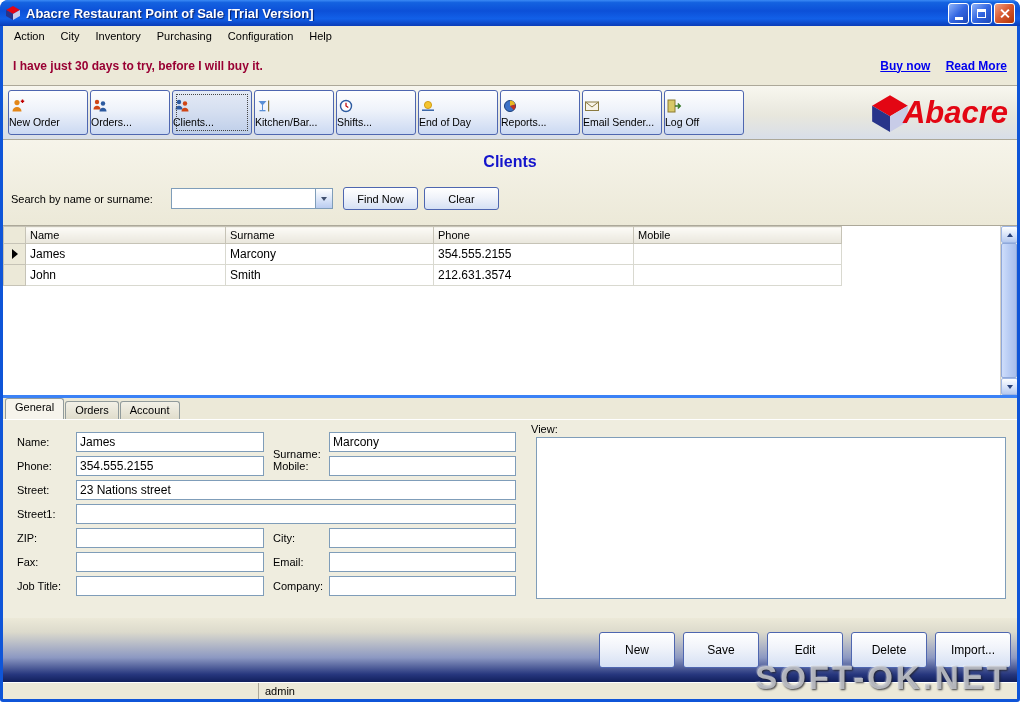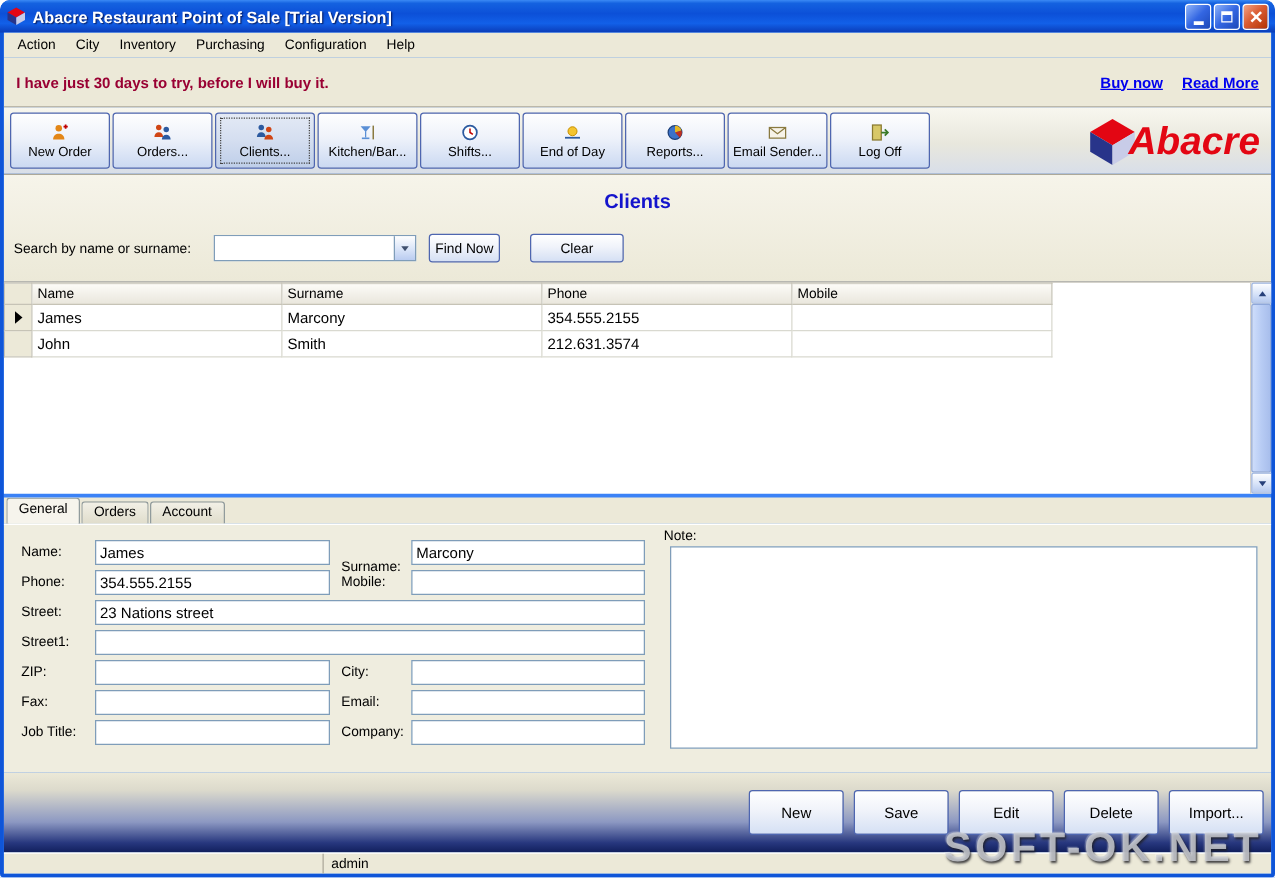--- a/index.html
+++ b/index.html
@@ -46,21 +46,21 @@
   .trial-links { font-size:12px; font-weight:bold; white-space:nowrap; }
   .trial-links a { color:#0000EE; margin-left:12px; text-decoration:underline; cursor:pointer; }
 
   
   .toolbar { position:absolute; top:60px; left:0; right:0; height:54px;
     display:flex; align-items:center; padding:0 5px;
     background:linear-gradient(180deg,#F8F7EF 0%,#E8E7DD 55%,#D8DEE9 100%);
     border-bottom:1px solid #ACA899; }
   .tb-btn { width:80px; height:45px; margin-right:2px; border:1px solid #4E66B0; border-radius:3px;
     background:linear-gradient(180deg,#FEFEFE 0%,#EEF2FA 45%,#CBD9F2 100%);
-    display:flex; flex-direction:column; align-items:center; justify-content:center; gap:2px;
+    display:flex; flex-direction:column; align-items:flex-start; justify-content:center; gap:2px;
     font-size:10.5px; color:#000; position:relative; cursor:pointer; white-space:nowrap; }
   .tb-btn.active { background:linear-gradient(180deg,#E4EAF5 0%,#D4DEF0 50%,#BECEE9 100%); }
   .tb-btn.active::after { content:""; position:absolute; inset:3px; border:1px dotted #444; }
   .tb-icon { width:18px; height:16px; flex:0 0 auto; }
   .toolbar-logo { margin-left:auto; display:flex; align-items:center; padding-right:4px; }
   .logo-text { font-size:31px; font-weight:bold; font-style:italic; color:#E30613; margin-left:-8px; }
 
   
   .page-header { position:absolute; top:114px; left:0; right:0; height:85px;
     background:linear-gradient(180deg,#F6F4EA 0%,#ECE9D8 100%); }
@@ -72,21 +72,21 @@
     font-family:"Liberation Sans", sans-serif; }
   .combo-btn { width:17px; height:100%; border-left:1px solid #7F9DB9; cursor:pointer;
     background:linear-gradient(180deg,#FEFEFE 0%,#D9E4F8 55%,#BACCF0 100%);
     display:flex; align-items:center; justify-content:center; }
   .arrow-down { width:0; height:0; border-left:3.5px solid transparent;
     border-right:3.5px solid transparent; border-top:4.5px solid #40506E; }
 
   .xp-btn { border:1px solid #4E66B0; border-radius:3px; cursor:pointer; color:#000;
     background:linear-gradient(180deg,#FFFFFF 0%,#F0F3FA 45%,#D5E0F4 100%);
     font-size:11px; font-family:"Liberation Sans", sans-serif; }
-  .find-btn  { position:absolute; left:340px; top:47px; width:57px; height:23px; }
+  .find-btn  { position:absolute; left:340px; top:47px; width:75px; height:23px; }
   .clear-btn { position:absolute; left:421px; top:47px; width:75px; height:23px; }
 
   
   .grid-section { position:absolute; top:199px; left:0; right:0; height:170px;
     background:#fff; border-top:1px solid #ACA899; }
   table.grid { border-collapse:collapse; table-layout:fixed; }
   table.grid th { height:17px; font-size:11px; font-weight:normal; text-align:left; padding:0 4px;
     background:linear-gradient(180deg,#FCFBF7 0%,#E9E6DC 100%);
     border:1px solid #C6C3B6; white-space:nowrap; overflow:hidden; cursor:pointer; }
   table.grid td { height:21px; font-size:12px; padding:0 4px; border:1px solid #D9D9D0;
@@ -360,21 +360,21 @@
       <span class="f-label" style="left:14px; top:136px;">Fax:</span>
       <input class="f-input" style="left: 73px; top: 132px; width: 188px;" value="">
       <span class="f-label" style="left:270px; top:136px;">Email:</span>
       <input class="f-input" style="left: 326px; top: 132px; width: 187px;" value="">
 
       <span class="f-label" style="left:14px; top:160px;">Job Title:</span>
       <input class="f-input" style="left: 73px; top: 156px; width: 188px;" value="">
       <span class="f-label" style="left:270px; top:160px;">Company:</span>
       <input class="f-input" style="left: 326px; top: 156px; width: 187px;" value="">
 
-      <span class="f-label" style="left:528px; top:3px;">Note:</span>
+      <span class="f-label" style="left:528px; top:3px;">View:</span>
       <textarea class="note-area" style=""></textarea>
     </div>
 
     <div class="bottom-band">
       <button class="xp-btn action-btn">New</button>
       <button class="xp-btn action-btn">Save</button>
       <button class="xp-btn action-btn">Edit</button>
       <button class="xp-btn action-btn">Delete</button>
       <button class="xp-btn action-btn">Import...</button>
     </div>

